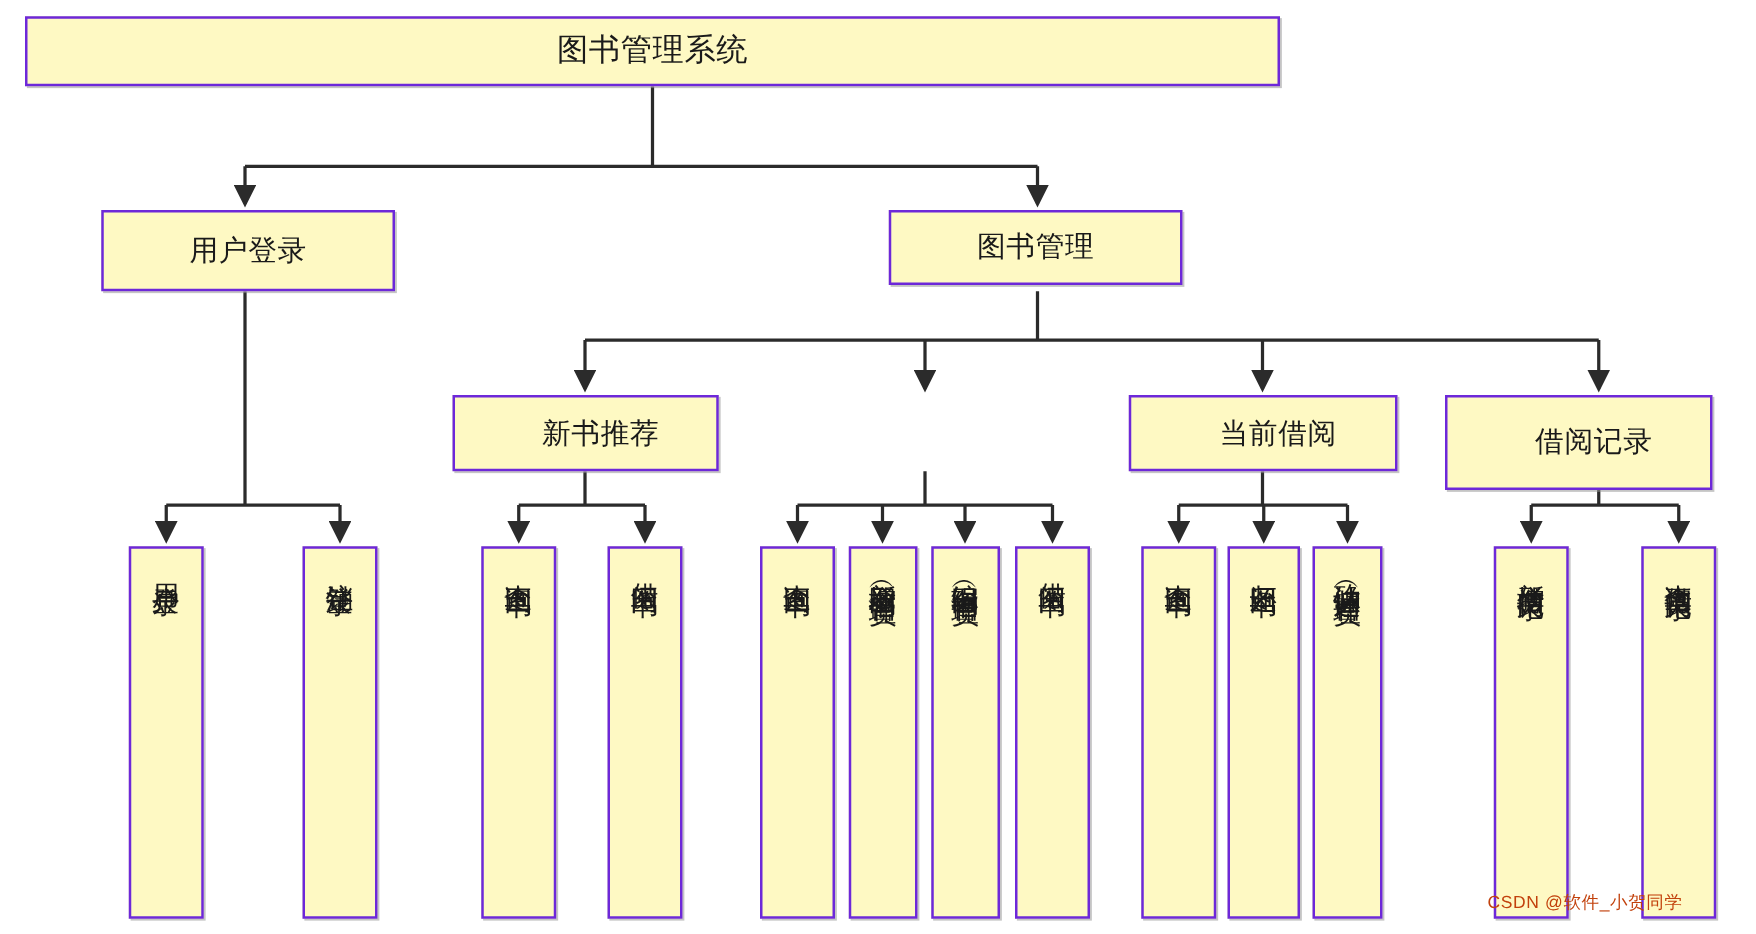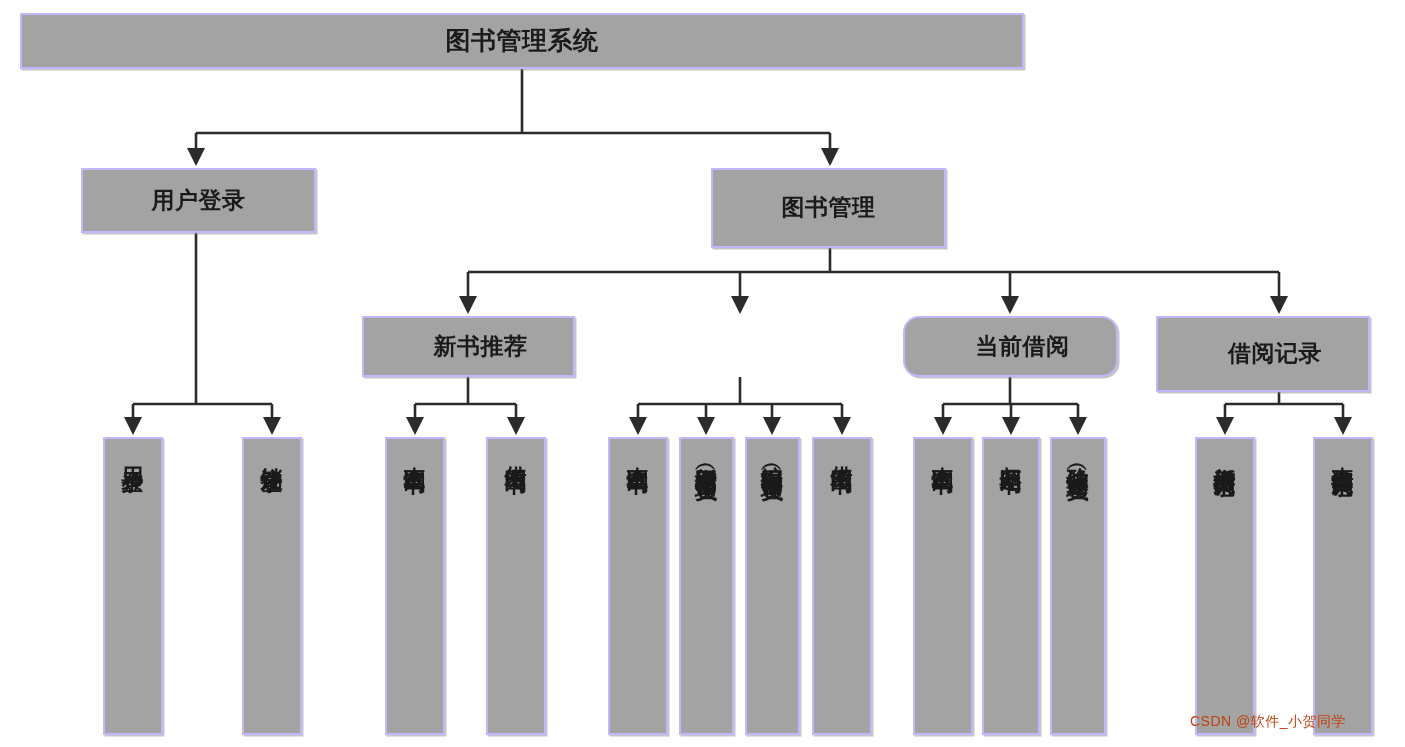--- a/index.html
+++ b/index.html
@@ -21,28 +21,27 @@
     position: absolute;
     left: 0;
     top: 0;
     width: 1405px;
     height: 747px;
     pointer-events: none;
   }
   .node {
     position: absolute;
     box-sizing: border-box;
-    border: 2px solid #c4b5fd;
-    background: #a3a3a3;
+    border: 2px solid #6d28d9;
+    background: #fef9c3;
     display: flex;
     align-items: center;
     justify-content: center;
     color: #1a1a1a;
     box-shadow: 1.5px 1.5px 0 rgba(150,150,150,0.55);
-    font-weight: bold;
   }
   .node .label {
     display: block;
     text-align: center;
     line-height: 1.18;
     letter-spacing: 0.5px;
   }
   .node.horiz .label {
     writing-mode: horizontal-tb;
   }
@@ -125,28 +124,28 @@
     </g>
   </svg>
 
   <div class="node horiz n-root" style="left:20px; top:13px; width:1004px; height:56px;">
     <span class="label">图书管理系统</span>
   </div>
 
   <div class="node horiz n-l1" style="left:81px; top:168px; width:235px; height:65px;">
     <span class="label">用户登录</span>
   </div>
-  <div class="node horiz n-l1" style="left:711px; top:168px; width:235px; height:80px;">
+  <div class="node horiz n-l1" style="left:711px; top:168px; width:235px; height:60px;">
     <span class="label">图书管理</span>
   </div>
 
   <div class="node horiz n-l2" style="left:362px; top:316px; width:213px; height:61px;">
     <span class="label">新书推荐</span>
   </div>
-  <div class="node horiz n-l2" style="left:903px; top:316px; width:215px; height:61px;border-radius:16px;">
+  <div class="node horiz n-l2" style="left:903px; top:316px; width:215px; height:61px;">
     <span class="label">当前借阅</span>
   </div>
   <div class="node horiz n-l2" style="left:1156px; top:316px; width:214px; height:76px;">
     <span class="label">借阅记录</span>
   </div>
 
   <div class="node vert n-leaf" style="left:103px; top:437px; width:60px; height:298px;">
     <span class="label">用户登录</span>
   </div>
   <div class="node vert n-leaf" style="left:242px; top:437px; width:60px; height:298px;">

